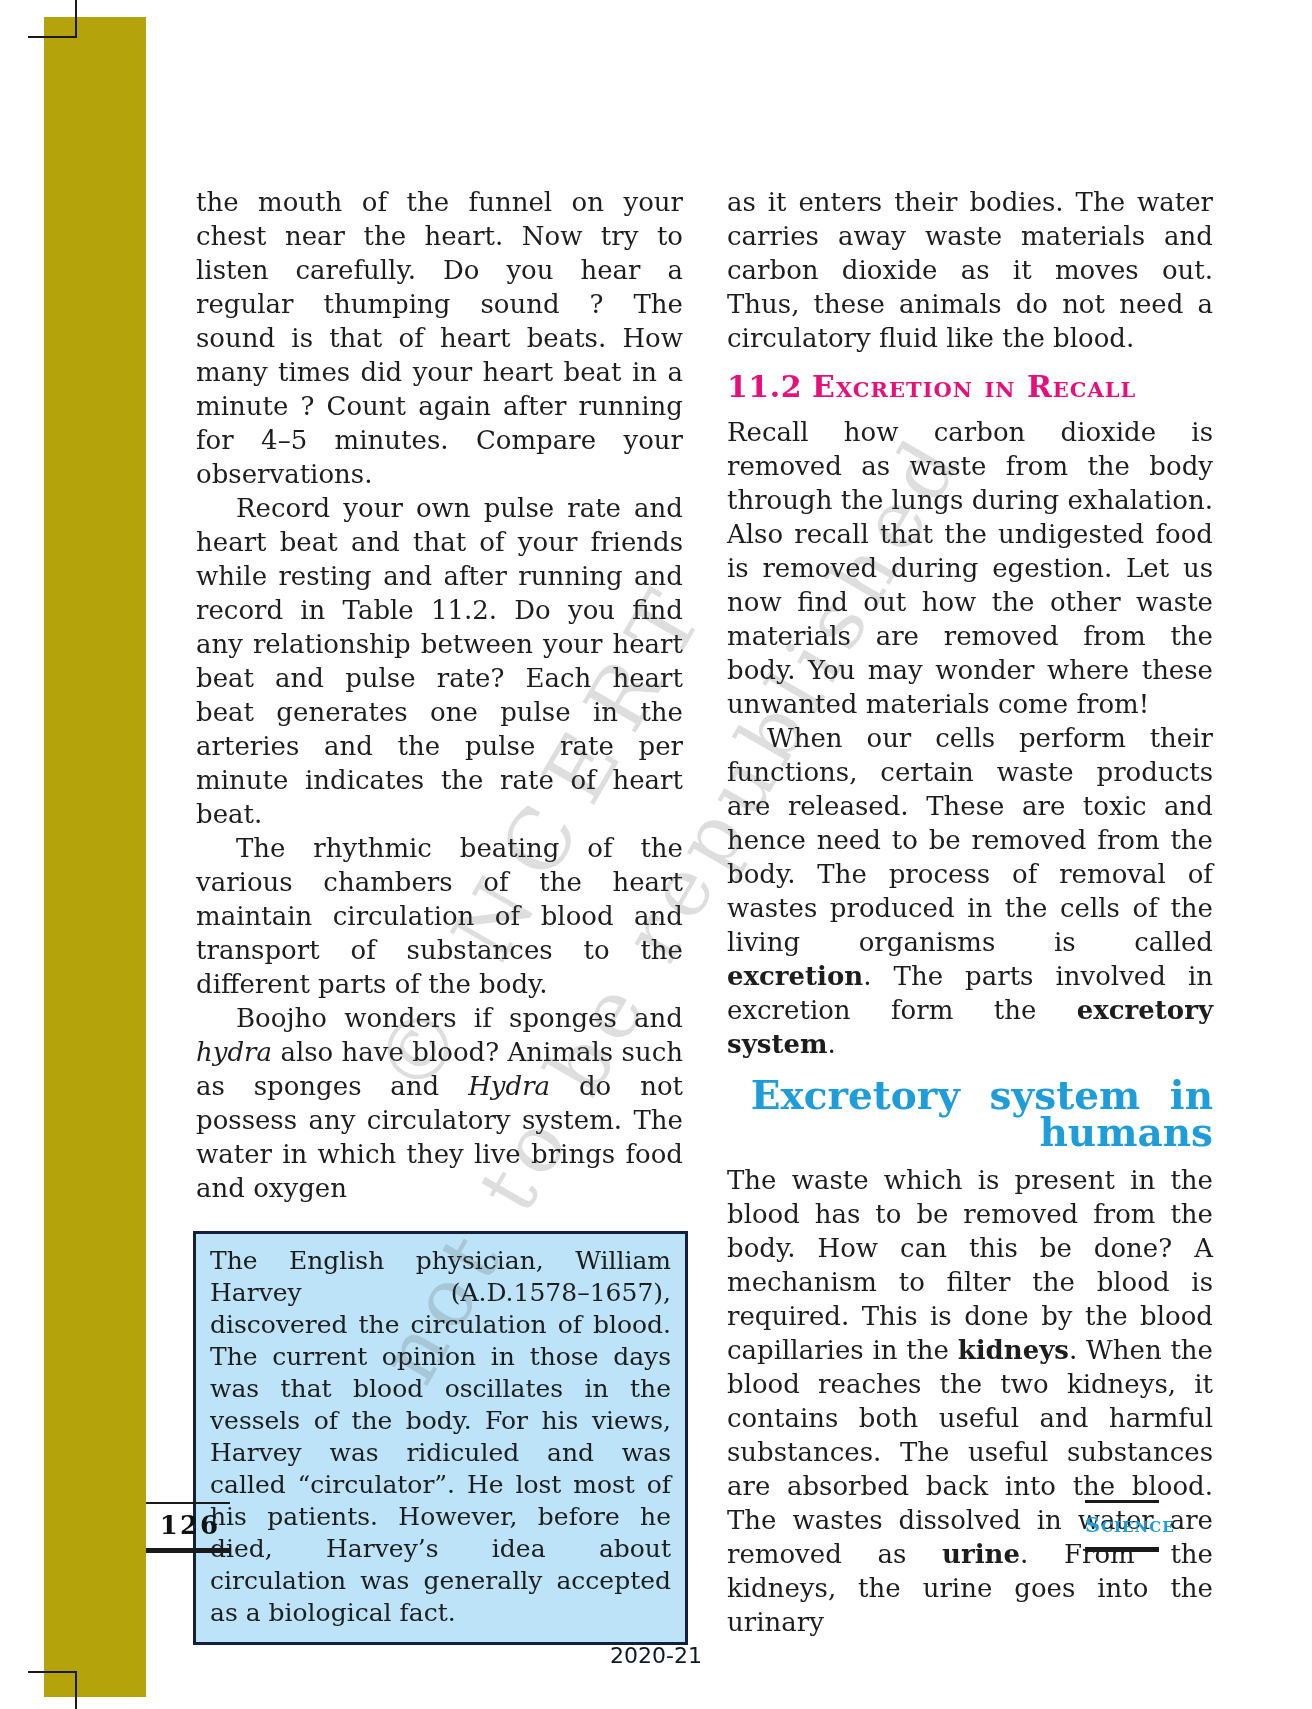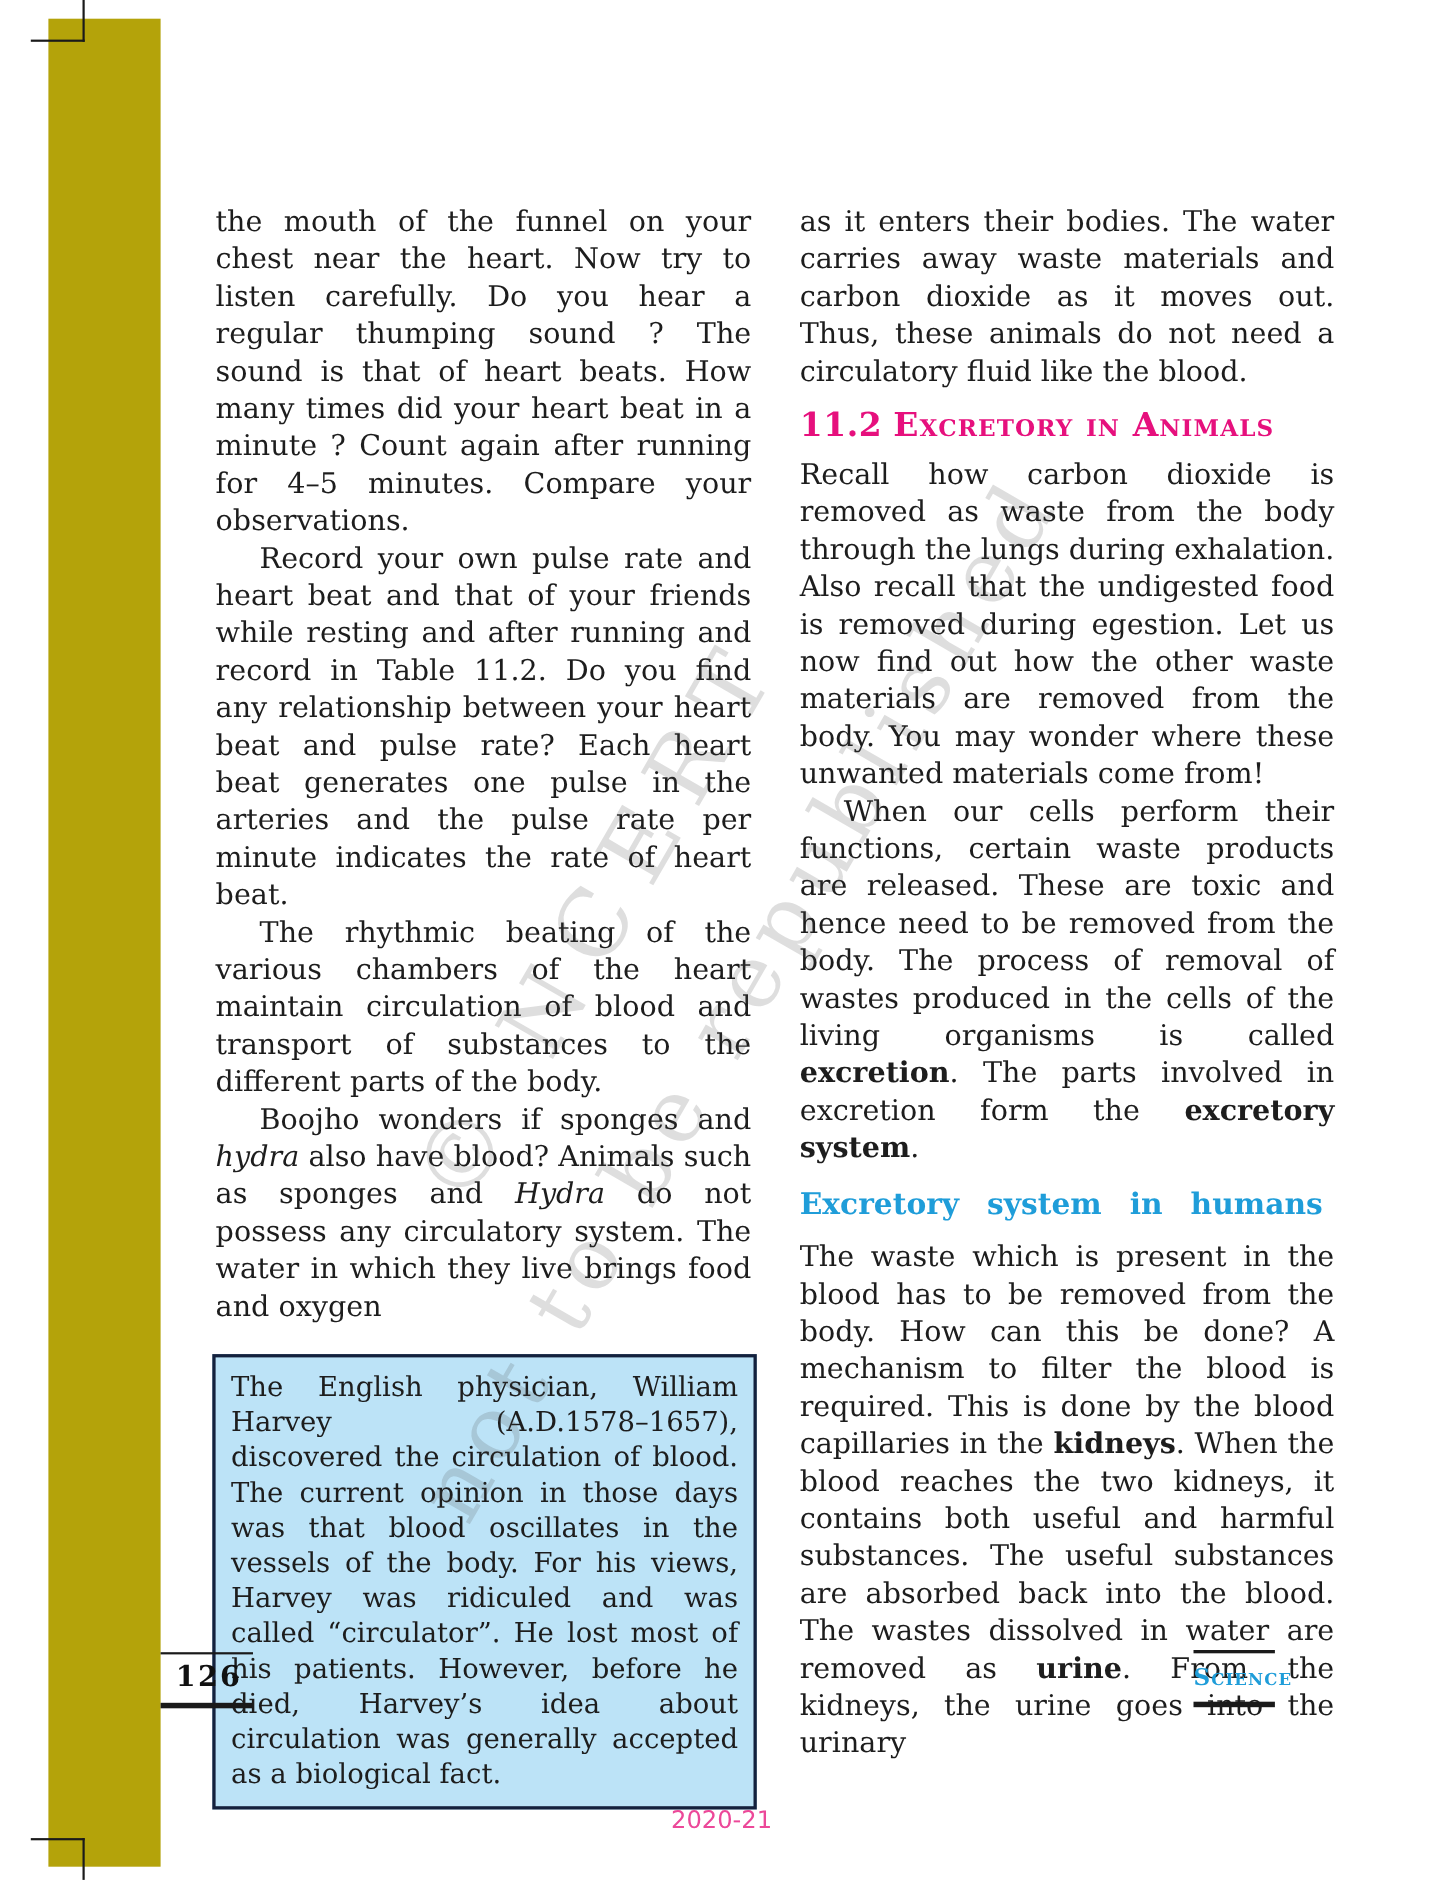--- a/index.html
+++ b/index.html
@@ -40,35 +40,35 @@
   }
   .box-para { margin:0; font-size:25px; line-height:32px; text-align:justify; }
   
   .section-heading {
     margin:14px 0 10px 0; font-size:30px; line-height:36px;
     font-weight:bold; color:#e6107d; text-align:left; letter-spacing:0.5px;
   }
   .sec-num { margin-right:10px; }
   .sec-title { font-variant:small-caps; letter-spacing:1px; }
   .sub-heading {
-    margin:16px 0 12px 0; font-size:27px; line-height:37px;
-    font-weight:bold; color:#1f9dd9; text-align:left; word-spacing:16px;
+    margin:16px 0 12px 0; font-size:39px; line-height:37px;
+    font-weight:bold; color:#1f9dd9; text-align:right; word-spacing:16px;
   }
   
   .footer-page { position:absolute; left:146px; top:1502px; width:84px; z-index:3; text-align:center; }
   .footer-subject { position:absolute; left:1085px; top:1500px; width:74px; z-index:3; text-align:center; }
   .rule { background:#1a1a1a; }
   .rule.thin { height:2px; }
   .rule.mid { height:3px; }
   .rule.thick { height:5px; }
   .page-num { font-size:26px; font-weight:bold; letter-spacing:2px; padding:6px 0 8px 4px; color:#111; }
   .subject { font-size:21px; font-weight:bold; color:#1f9dd9; font-variant:small-caps; letter-spacing:1px; padding:9px 0 10px 0; }
   .footer-year {
     position:absolute; left:0; right:0; top:1643px; z-index:3; text-align:center;
-    font-family:"DejaVu Sans","Liberation Sans",sans-serif; font-size:22px; color:#ec4899;
+    font-family:"DejaVu Sans","Liberation Sans",sans-serif; font-size:22px; color:#0f172a;
   }
 </style>
 </head>
 <body>
 
 <div class="page">
 
   <div class="olive-bar"></div>
   <div class="crop tv"></div>
   <div class="crop th"></div>
@@ -86,21 +86,21 @@
     <p class="para indent">The rhythmic beating of the various chambers of the heart maintain circulation of blood and transport of substances to the different parts of the body.</p>
     <p class="para indent"><span>Boojho wonders if sponges and </span><span style="font-style: italic;">hydra</span><span> also have blood? Animals such as sponges and </span><span style="font-style: italic;">Hydra</span><span> do not possess any circulatory system. The water in which they live brings food and oxygen</span></p>
     <div class="info-box">
       <p class="box-para">The English physician, William Harvey (A.D.1578–1657), discovered the circulation of blood. The current opinion in those days was that blood oscillates in the vessels of the body. For his views, Harvey was ridiculed and was called “circulator”. He lost most of his patients. However, before he died, Harvey’s idea about circulation was generally accepted as a biological fact.</p>
     </div>
   </div>
 
   <div class="col col-right">
     <p class="para">as it enters their bodies. The water carries away waste materials and carbon dioxide as it moves out. Thus, these animals do not need a circulatory fluid like the blood.</p>
     <h2 class="section-heading">
-      <span class="sec-num">11.2</span><span class="sec-title">Excretory in Animals</span>
+      <span class="sec-num">11.2</span><span class="sec-title">Excretion in Recall</span>
     </h2>
     <p class="para">Recall how carbon dioxide is removed as waste from the body through the lungs during exhalation. Also recall that the undigested food is removed during egestion. Let us now find out how the other waste materials are removed from the body. You may wonder where these unwanted materials come from!</p>
     <p class="para indent"><span>When our cells perform their functions, certain waste products are released. These are toxic and hence need to be removed from the body. The process of removal of wastes produced in the cells of the living organisms is called </span><span style="font-weight: bold;">excretion</span><span>. The parts involved in excretion form the </span><span style="font-weight: bold;">excretory system</span><span>.</span></p>
     <h3 class="sub-heading">Excretory system in humans</h3>
     <p class="para"><span>The waste which is present in the blood has to be removed from the body. How can this be done? A mechanism to filter the blood is required. This is done by the blood capillaries in the </span><span style="font-weight: bold;">kidneys</span><span>. When the blood reaches the two kidneys, it contains both useful and harmful substances. The useful substances are absorbed back into the blood. The wastes dissolved in water are removed as </span><span style="font-weight: bold;">urine</span><span>. From the kidneys, the urine goes into the urinary </span></p>
   </div>
 
   <div class="footer-page">
     <div class="rule thin"></div>
     <div class="page-num">126</div>

